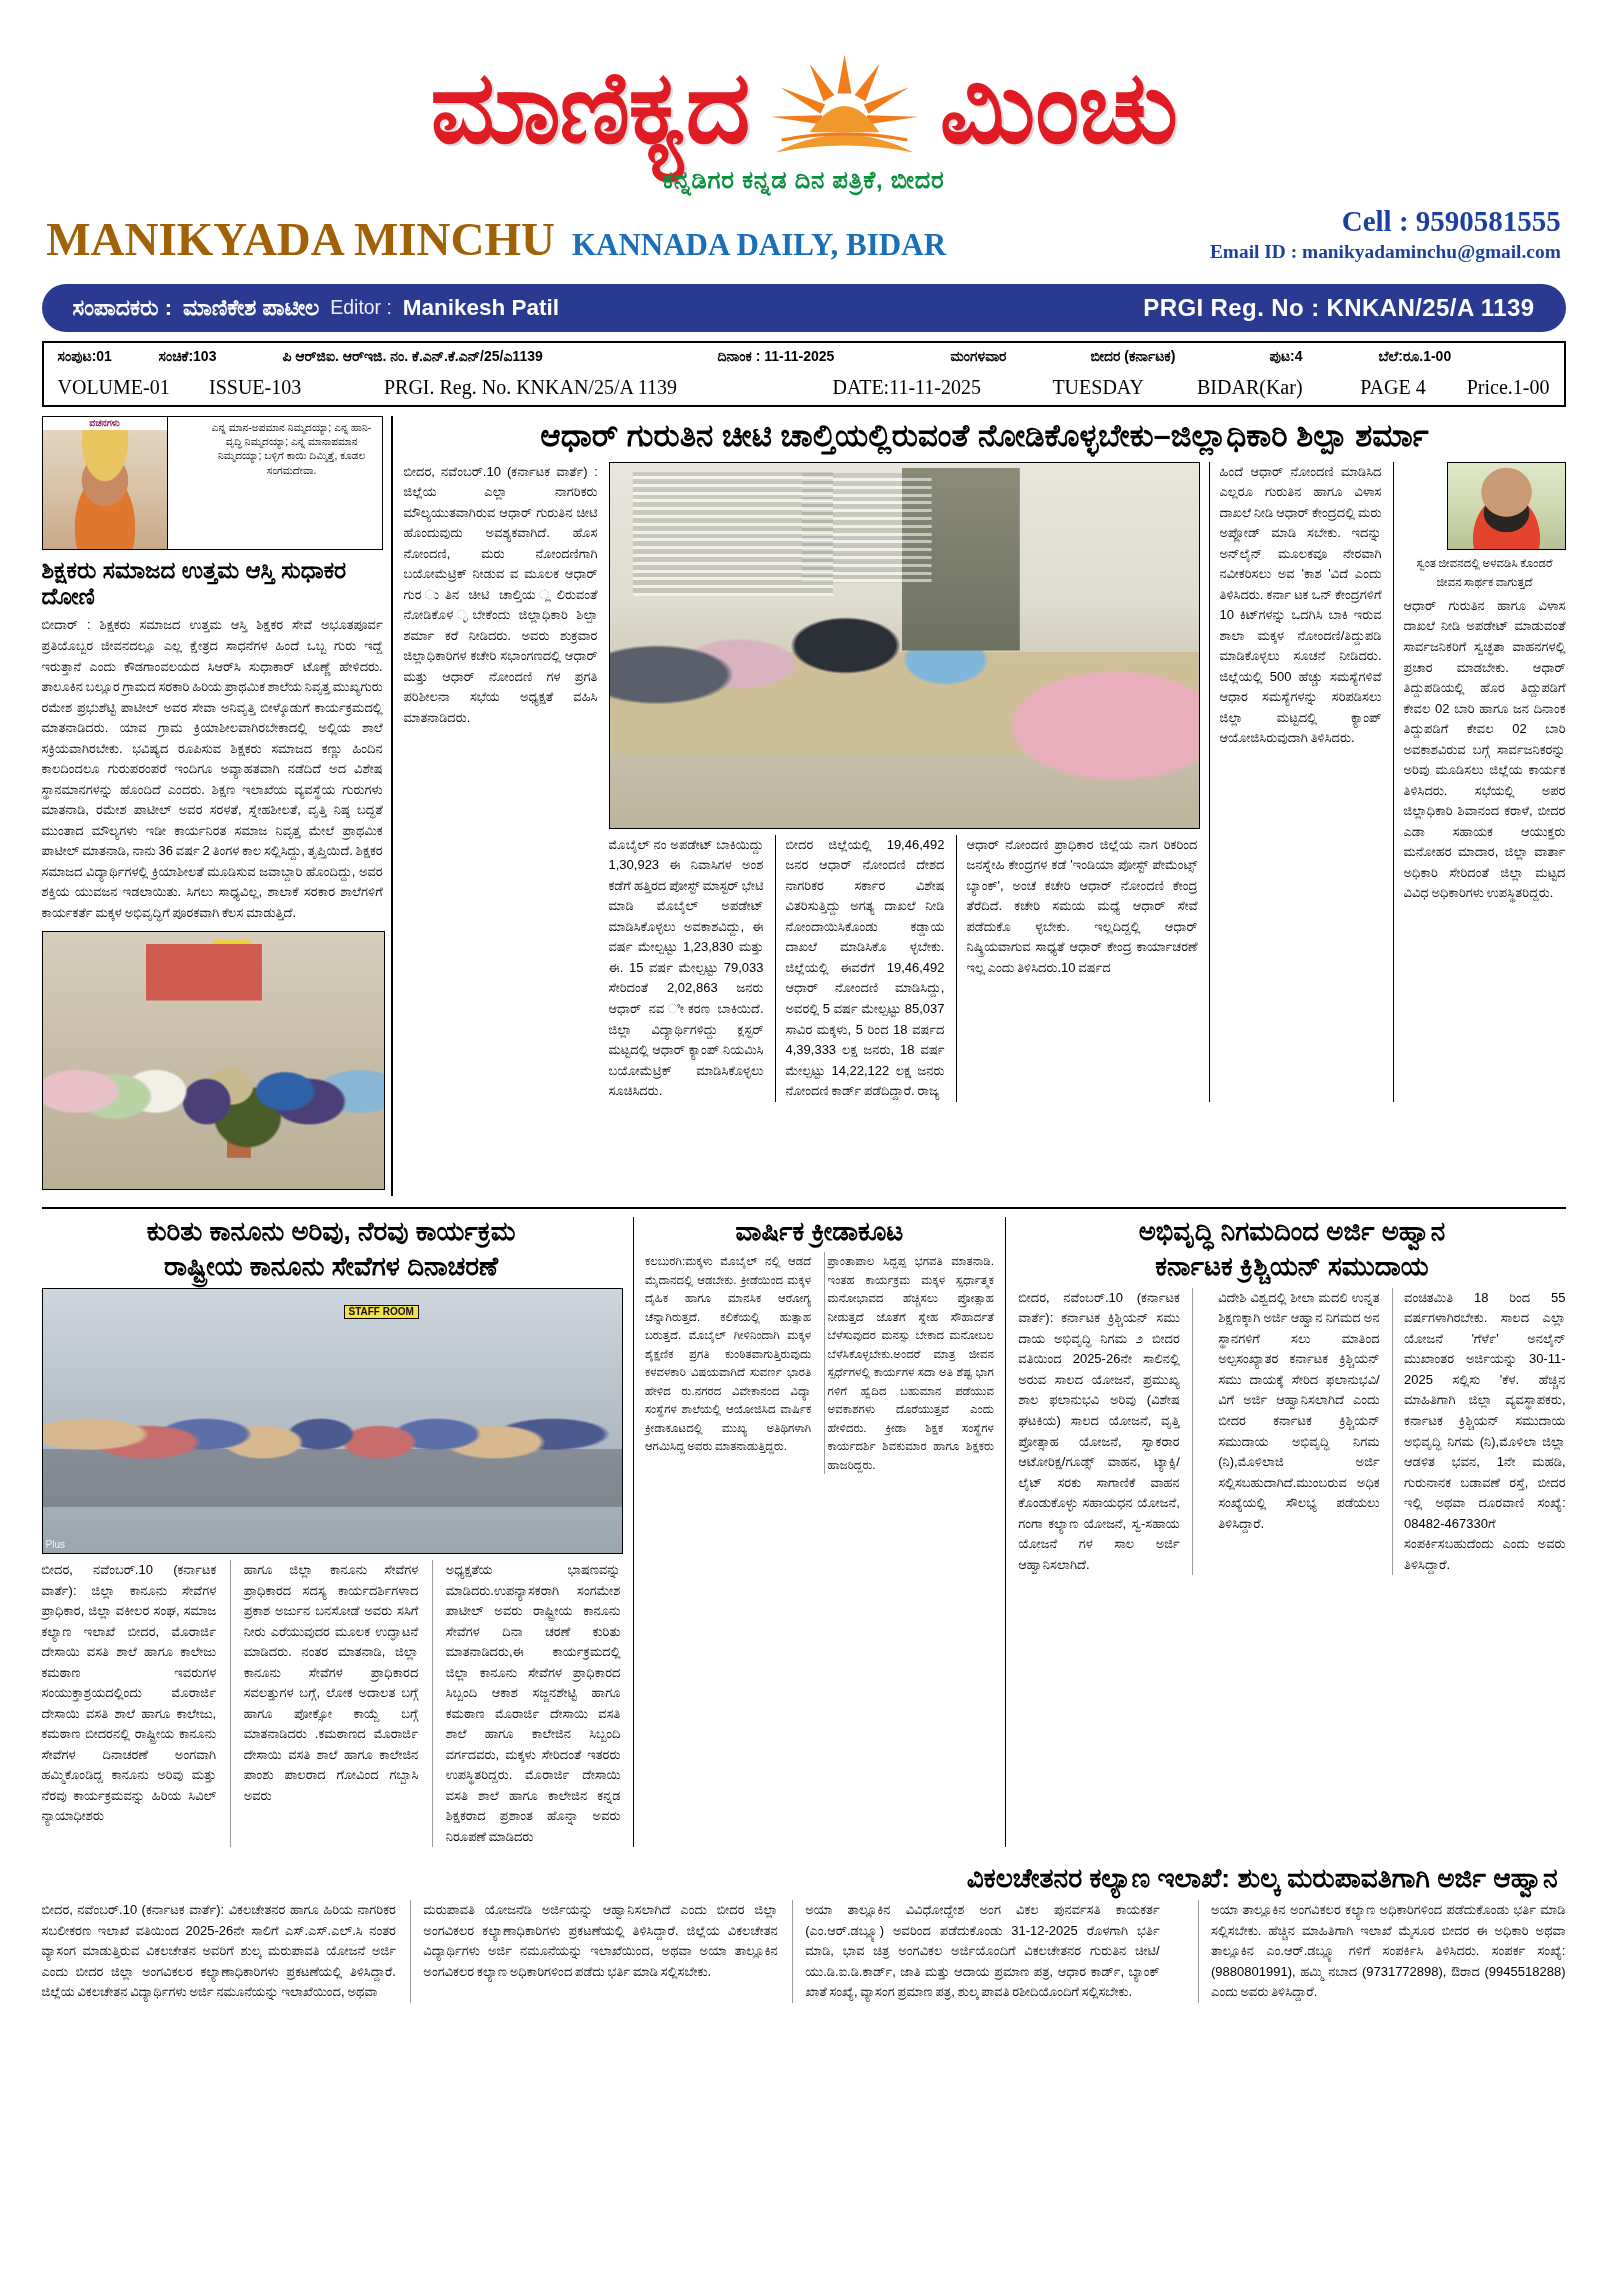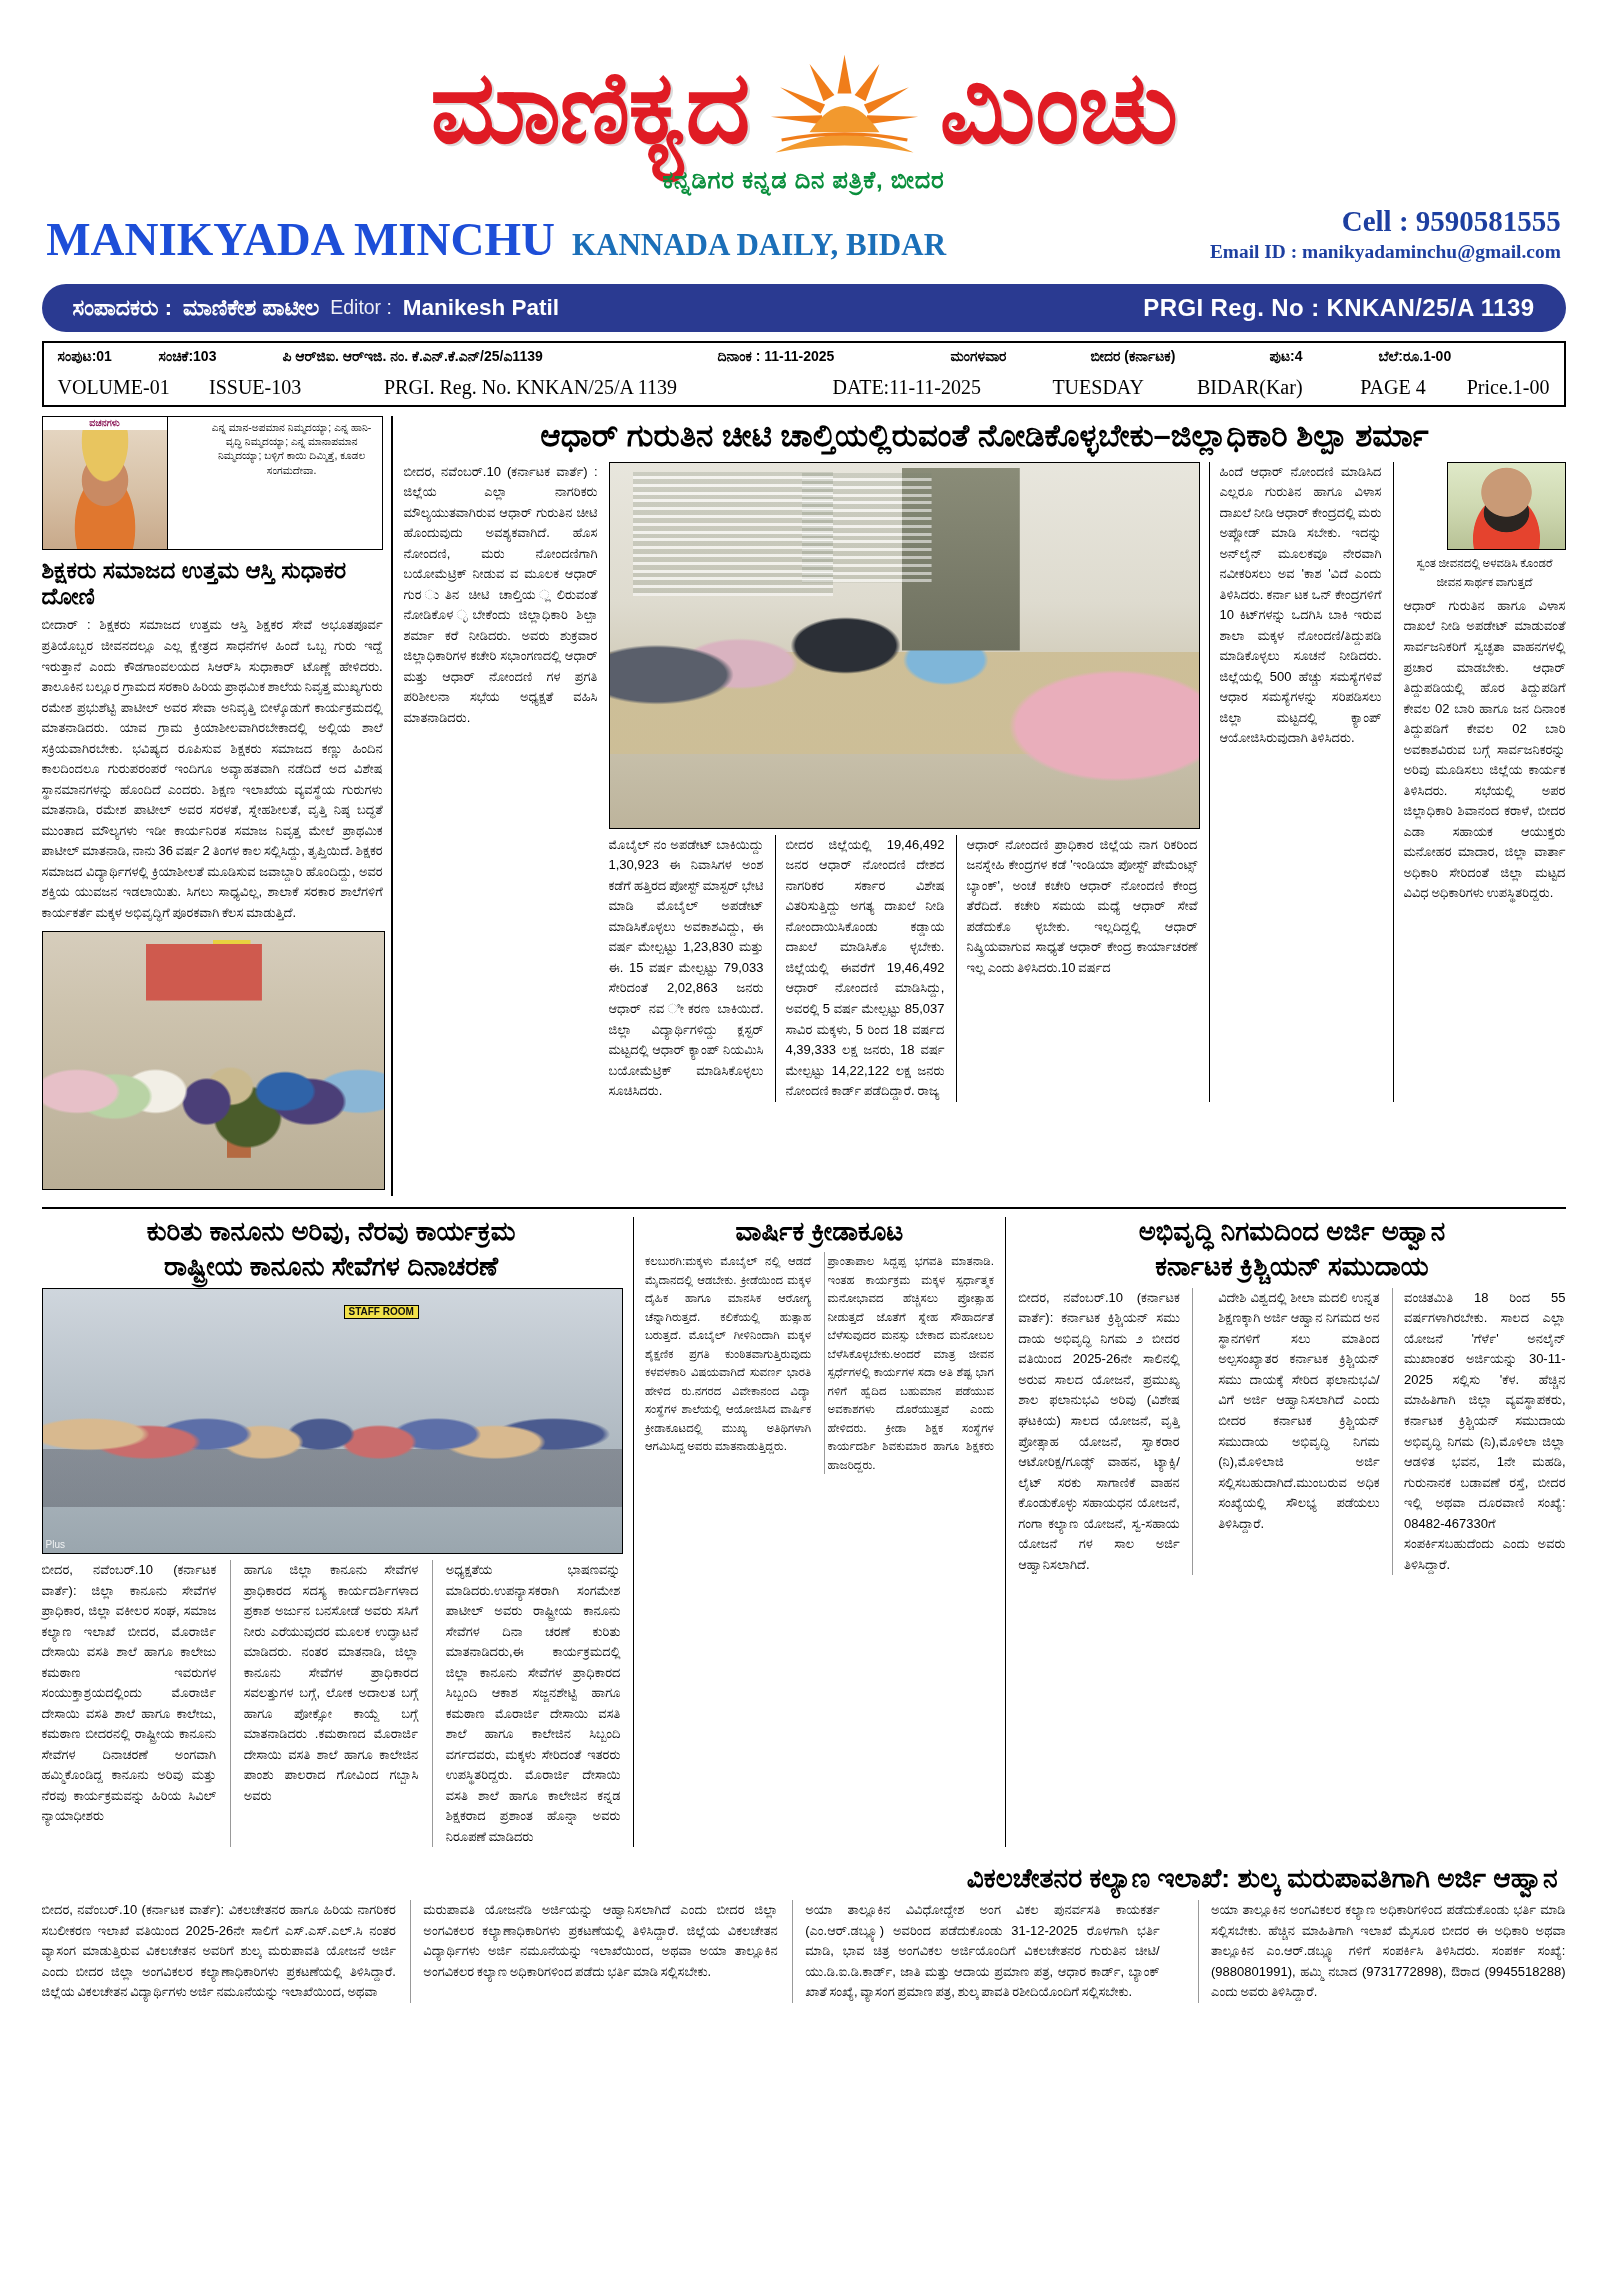--- a/index.html
+++ b/index.html
@@ -23,21 +23,21 @@
   .sun-logo { width:163px; height:109px; position:relative; flex:0 0 auto; }
   .sun-logo svg { width:100%; height:100%; display:block; }
   .mast-tag {
     text-align:center; font-family:"Liberation Sans", sans-serif;
     font-size:24px; font-weight:bold; color:#0a8f3c; margin-top:-4.7px; letter-spacing:0.8px;
   }
   .mast-lower { display:flex; align-items:flex-end; justify-content:space-between; margin-top:11px; padding:0 4.7px; }
   .mast-en-wrap { display:flex; align-items:baseline; gap:17px; }
   .mast-en-big {
     font-family:"Liberation Serif", serif; font-weight:bold;
-    font-size:47px; color:#1d4ed8; letter-spacing:0px; line-height:1;
+    font-size:47px; color:#a16207; letter-spacing:0px; line-height:1;
   }
   .mast-en-small {
     font-family:"Liberation Serif", serif; font-weight:bold;
     font-size:31px; color:#1b6fb8; line-height:1;
   }
   .mast-contact { text-align:right; line-height:1.12; }
   .mast-cell { font-family:"Liberation Serif", serif; font-weight:bold; font-size:29px; color:#1d3fa0; }
   .mast-email { font-family:"Liberation Serif", serif; font-weight:bold; font-size:19.4px; color:#1d3fa0; margin-top:3.1px;}
 
   

